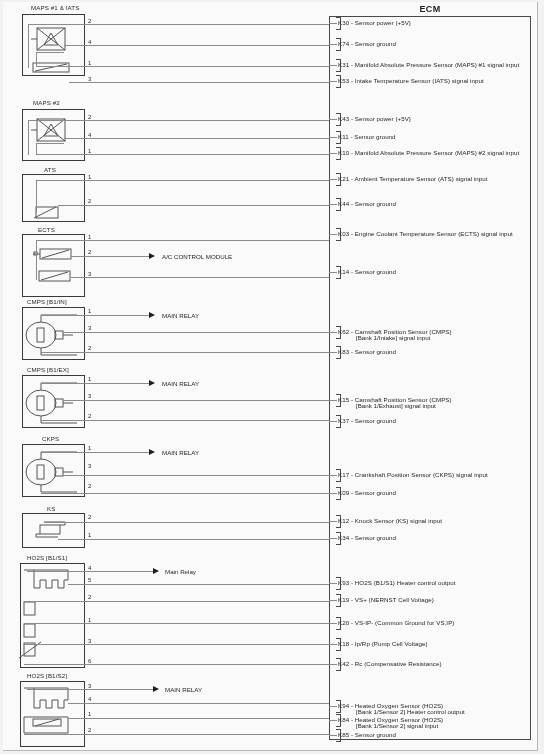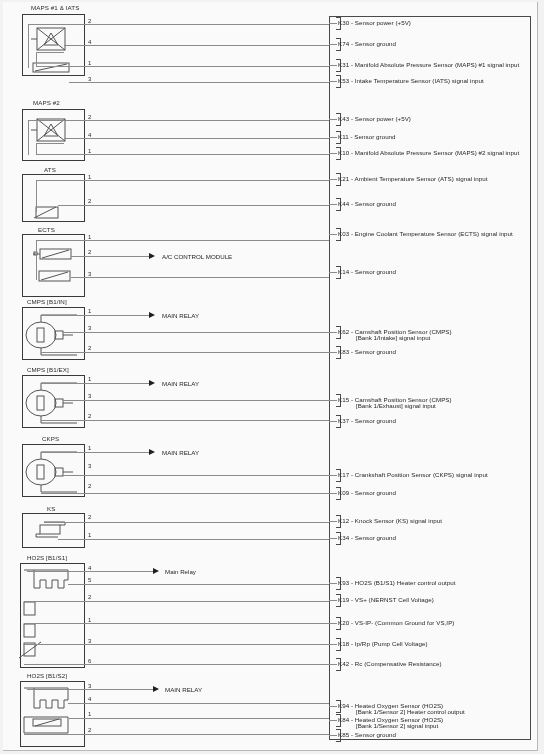--- a/index.html
+++ b/index.html
@@ -139,20 +139,21 @@
   svg.glyph line, svg.glyph path, svg.glyph polyline, svg.glyph rect, svg.glyph ellipse {
     stroke: #555; fill: none; stroke-width: 1;
   }
 </style>
 </head>
 <body>
 
 <div id="page">
   <div id="sheet">
 
+    <div id="ecm-title">ECM</div>
     <div id="ecm-box"></div>
 
     <div class="ecm-pin" style="top:15px">
       <div class="stub"></div>
       <div class="bracket"></div>
       <div class="ptext"><span>K30</span> <span>- Sensor power (+5V)</span></div>
     </div>
     <div class="ecm-pin" style="top:36px">
       <div class="stub"></div>
       <div class="bracket"></div>

